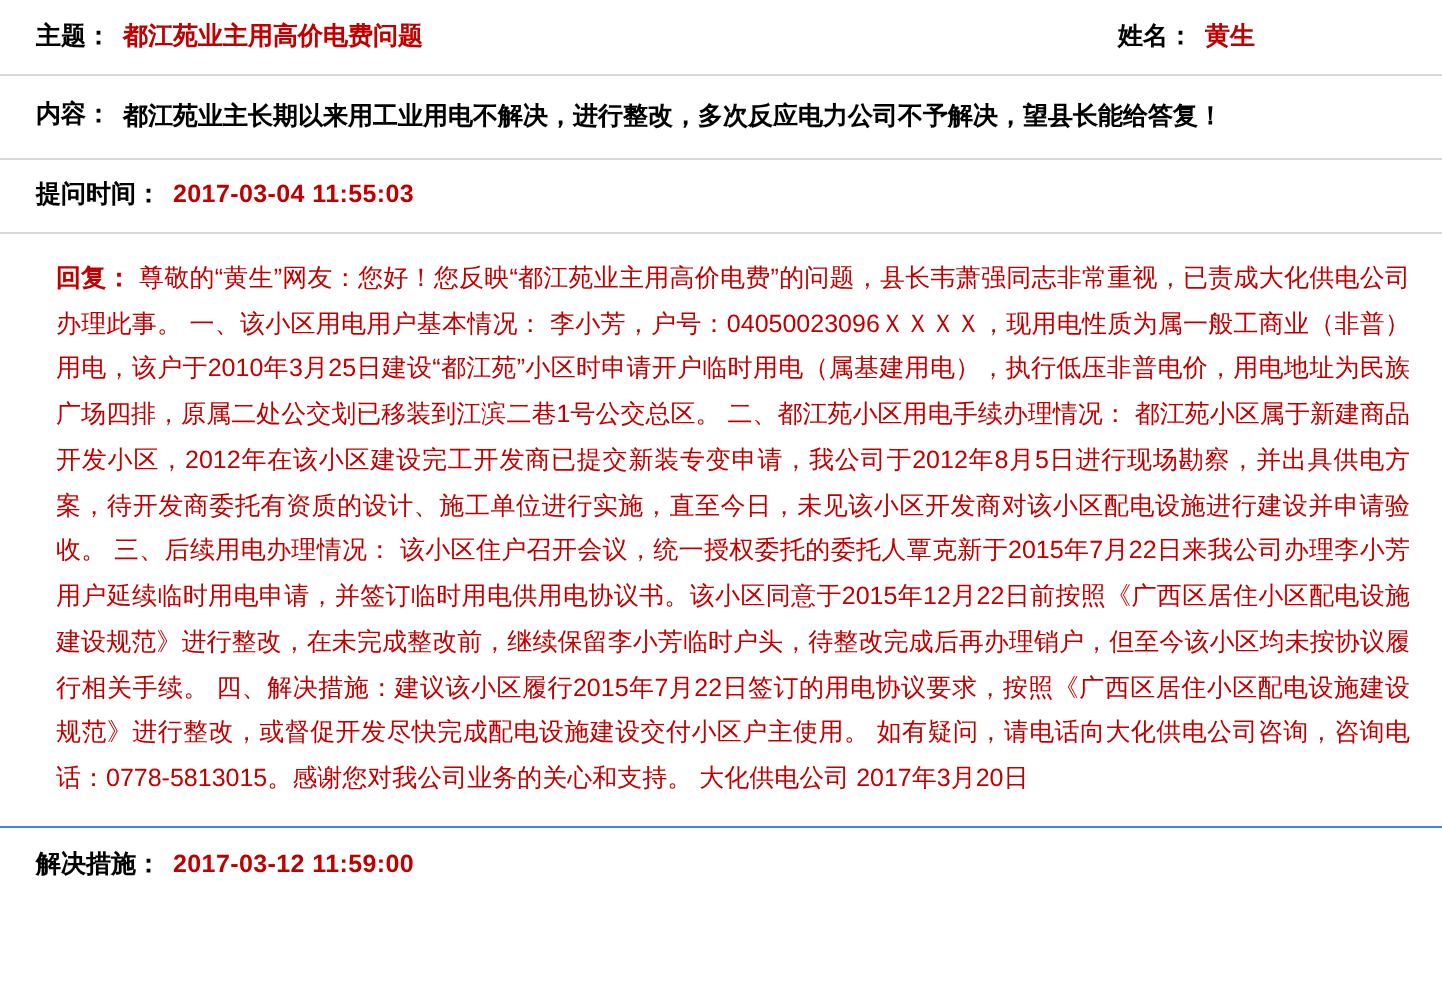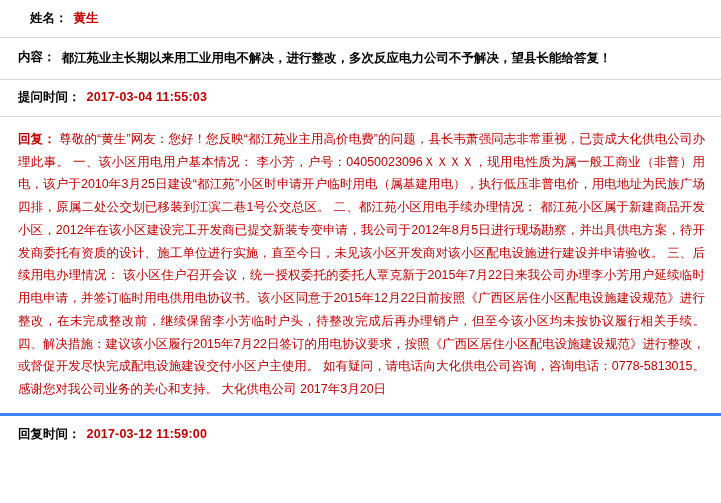--- a/index.html
+++ b/index.html
@@ -68,22 +68,22 @@
     padding: 8px 12px 8px 18px;
     align-items: flex-start;
   }
   .time-value {
     color: #c00000;
     font-weight: bold;
     letter-spacing: 0.2px;
     line-height: 1.55;
   }
   .row-reply {
-    padding: 11px 16px 12px 18px;
-    border-bottom: 3px solid #3b82f6;
+    padding: 11px 16px 12px 28px;
+    border-bottom: 1px solid #3b82f6;
     display: block;
   }
   .reply-body {
     color: #c00000;
     line-height: 1.82;
     text-align: justify;
     text-justify: inter-ideograph;
     font-weight: normal;
   }
   .reply-body .lbl {
@@ -94,20 +94,24 @@
     align-items: center;
     border-bottom: none;
   }
 </style>
 </head>
 <body>
 
 <div class="page">
 
   <div class="row row-subject">
+    <div class="cell-left">
+      <span class="label">主题：</span>
+      <span class="value">都江苑业主用高价电费问题</span>
+    </div>
     <div class="cell-right">
       <span class="label">姓名：</span>
       <span class="value">黄生</span>
     </div>
   </div>
 
   <div class="row row-content">
     <span class="label">内容：</span>
     <span class="content-text">都江苑业主长期以来用工业用电不解决，进行整改，多次反应电力公司不予解决，望县长能给答复！</span>
   </div>
@@ -118,17 +122,17 @@
   </div>
 
   <div class="row-reply">
     <div class="reply-body">
       <span class="lbl">回复：</span>
       <span>尊敬的“黄生”网友：您好！您反映“都江苑业主用高价电费”的问题，县长韦萧强同志非常重视，已责成大化供电公司办理此事。 一、该小区用电用户基本情况： 李小芳，户号：04050023096ＸＸＸＸ，现用电性质为属一般工商业（非普）用电，该户于2010年3月25日建设“都江苑”小区时申请开户临时用电（属基建用电），执行低压非普电价，用电地址为民族广场四排，原属二处公交划已移装到江滨二巷1号公交总区。 二、都江苑小区用电手续办理情况： 都江苑小区属于新建商品开发小区，2012年在该小区建设完工开发商已提交新装专变申请，我公司于2012年8月5日进行现场勘察，并出具供电方案，待开发商委托有资质的设计、施工单位进行实施，直至今日，未见该小区开发商对该小区配电设施进行建设并申请验收。 三、后续用电办理情况： 该小区住户召开会议，统一授权委托的委托人覃克新于2015年7月22日来我公司办理李小芳用户延续临时用电申请，并签订临时用电供用电协议书。该小区同意于2015年12月22日前按照《广西区居住小区配电设施建设规范》进行整改，在未完成整改前，继续保留李小芳临时户头，待整改完成后再办理销户，但至今该小区均未按协议履行相关手续。 四、解决措施：建议该小区履行2015年7月22日签订的用电协议要求，按照《广西区居住小区配电设施建设规范》进行整改，或督促开发尽快完成配电设施建设交付小区户主使用。 如有疑问，请电话向大化供电公司咨询，咨询电话：0778-5813015。感谢您对我公司业务的关心和支持。 大化供电公司 2017年3月20日</span>
     </div>
   </div>
 
   <div class="row row-replytime">
-    <span class="label">回复时间：</span>
+    <span class="label">解决措施：</span>
     <span class="time-value">2017-03-12 11:59:00</span>
   </div>
 
 </div>
 
 </body></html>

